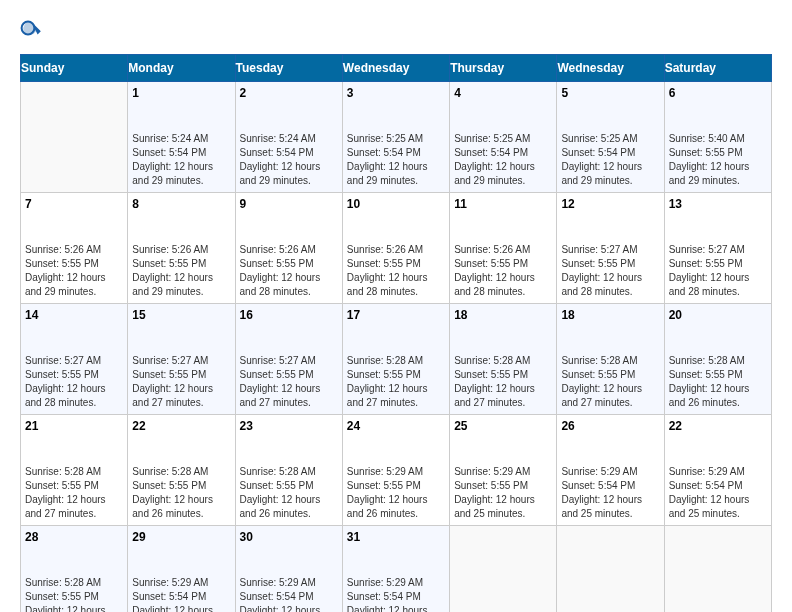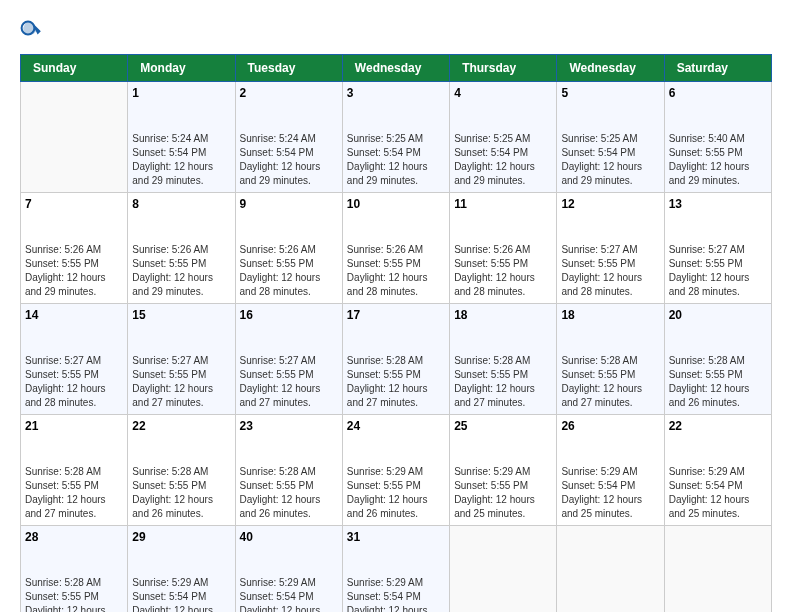--- a/index.html
+++ b/index.html
@@ -45,23 +45,23 @@
     .location {
       font-size: 14px;
       color: #555;
     }
     table {
       width: 100%;
       border-collapse: collapse;
       font-size: 11px;
     }
     thead tr th {
-      background: #15803d;
+      background: #0369a1;
       color: #fff;
-      padding: 6px 12px;
+      padding: 6px 0;
       text-align: left;
       font-size: 12px;
       border: 1px solid #1a5fa8;
     }
     tbody tr td {
       border: 1px solid #ccc;
       vertical-align: top;
       padding: 4px;
       width: calc(100% / 7);
       min-height: 80px;
@@ -330,21 +330,21 @@
 and 26 minutes.</div>
         </td>
         <td>
           <span class="day-num">29</span>
           <div class="day-info">Sunrise: 5:29 AM
 Sunset: 5:54 PM
 Daylight: 12 hours
 and 24 minutes.</div>
         </td>
         <td>
-          <span class="day-num">40</span>
+          <span class="day-num">30</span>
           <div class="day-info">Sunrise: 5:29 AM
 Sunset: 5:54 PM
 Daylight: 12 hours
 and 24 minutes.</div>
         </td>
         <td>
           <span class="day-num">31</span>
           <div class="day-info">Sunrise: 5:29 AM
 Sunset: 5:54 PM
 Daylight: 12 hours

